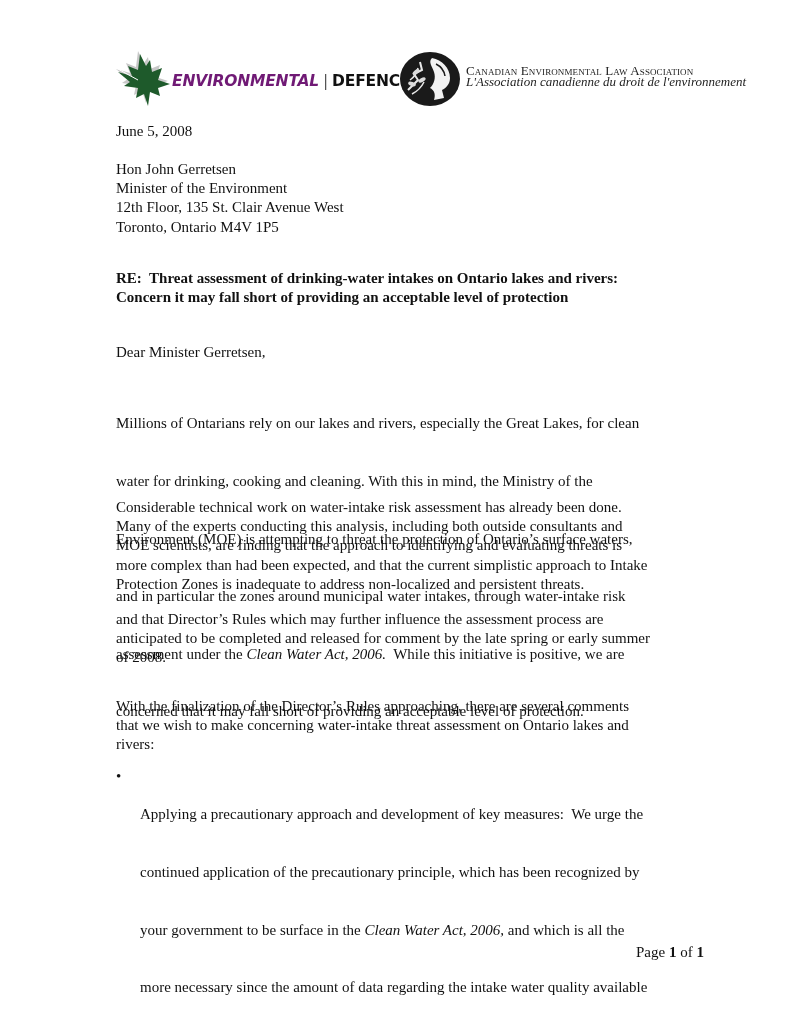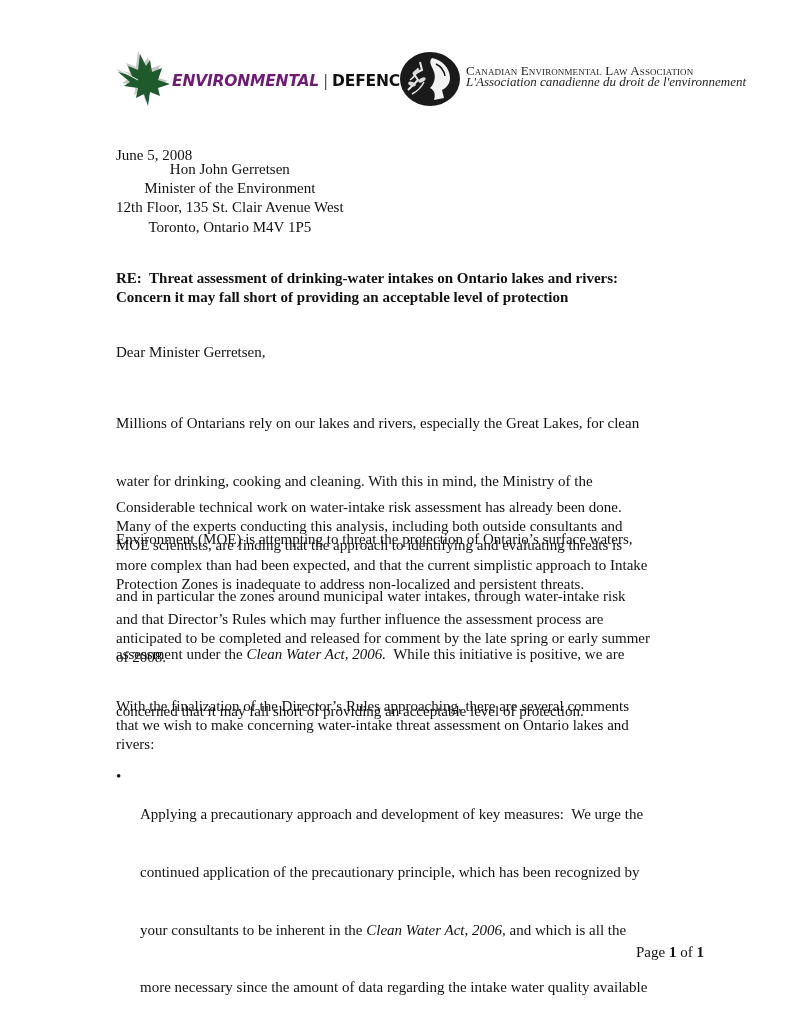--- a/index.html
+++ b/index.html
@@ -15,22 +15,22 @@
   .ed-sep { color: #555; font-weight: normal; margin: 0 4px; }
   .ed-black { color: #111; }
 
   .logo-cela { position: absolute; left: 398px; top: 50px; width: 270px; height: 58px; }
   .cela-emblem { position: absolute; left: 0; top: 0; width: 64px; height: 58px; }
   .cela-name { position: absolute; left: 68px; top: 13px; font-family: "Liberation Serif", serif; font-size: 13px; color: #222; white-space: nowrap; font-variant: small-caps; letter-spacing: 0.1px; }
   .cela-name-fr { position: absolute; left: 68px; top: 24px; font-family: "Liberation Serif", serif; font-style: italic; font-size: 13px; color: #222; white-space: nowrap; }
 
   
   .block { position: absolute; left: 116px; font-size: 15px; line-height: 19.2px; white-space: nowrap; }
-  .date { top: 122px; margin-top: 24px; }
-  .address { top: 160px; text-align: center; }
+  .date { top: 122px; }
+  .address { top: 160px; }
   .re { top: 269px; font-weight: bold; }
   .salutation { top: 343px; }
   .p1 { top: 376px; }
   .p2 { top: 498px; }
   .p3 { top: 610px; }
   .p4 { top: 697px; }
   .bullet-block { position: absolute; left: 116px; top: 767px; font-size: 15px; line-height: 19.2px; white-space: nowrap; }
   .bullet-dot { position: absolute; left: 0; top: 0; width: 20px; }
   .bullet-text { position: absolute; left: 24px; top: 0; }
   .line { display: block; }
@@ -113,21 +113,21 @@
     <span class="line">With the finalization of the Director’s Rules approaching, there are several comments</span>
     <span class="line">that we wish to make concerning water-intake threat assessment on Ontario lakes and</span>
     <span class="line">rivers:</span>
   </div>
 
   <div class="bullet-block serif">
     <span class="bullet-dot">•</span>
     <div class="bullet-text" style="white-space:pre;">
       <span class="line">Applying a precautionary approach and development of key measures:  We urge the</span>
       <span class="line">continued application of the precautionary principle, which has been recognized by</span>
-      <span class="line"><span>your consultants to be inherent in the </span><i>Clean Water Act, 2006,</i><span> and which is all the</span></span>
+      <span class="line"><span>your government to be surface in the </span><i>Clean Water Act, 2006,</i><span> and which is all the</span></span>
       <span class="line">more necessary since the amount of data regarding the intake water quality available</span>
       
       
       
       
       
     </div>
   </div>
 
   <div class="page-num serif">

